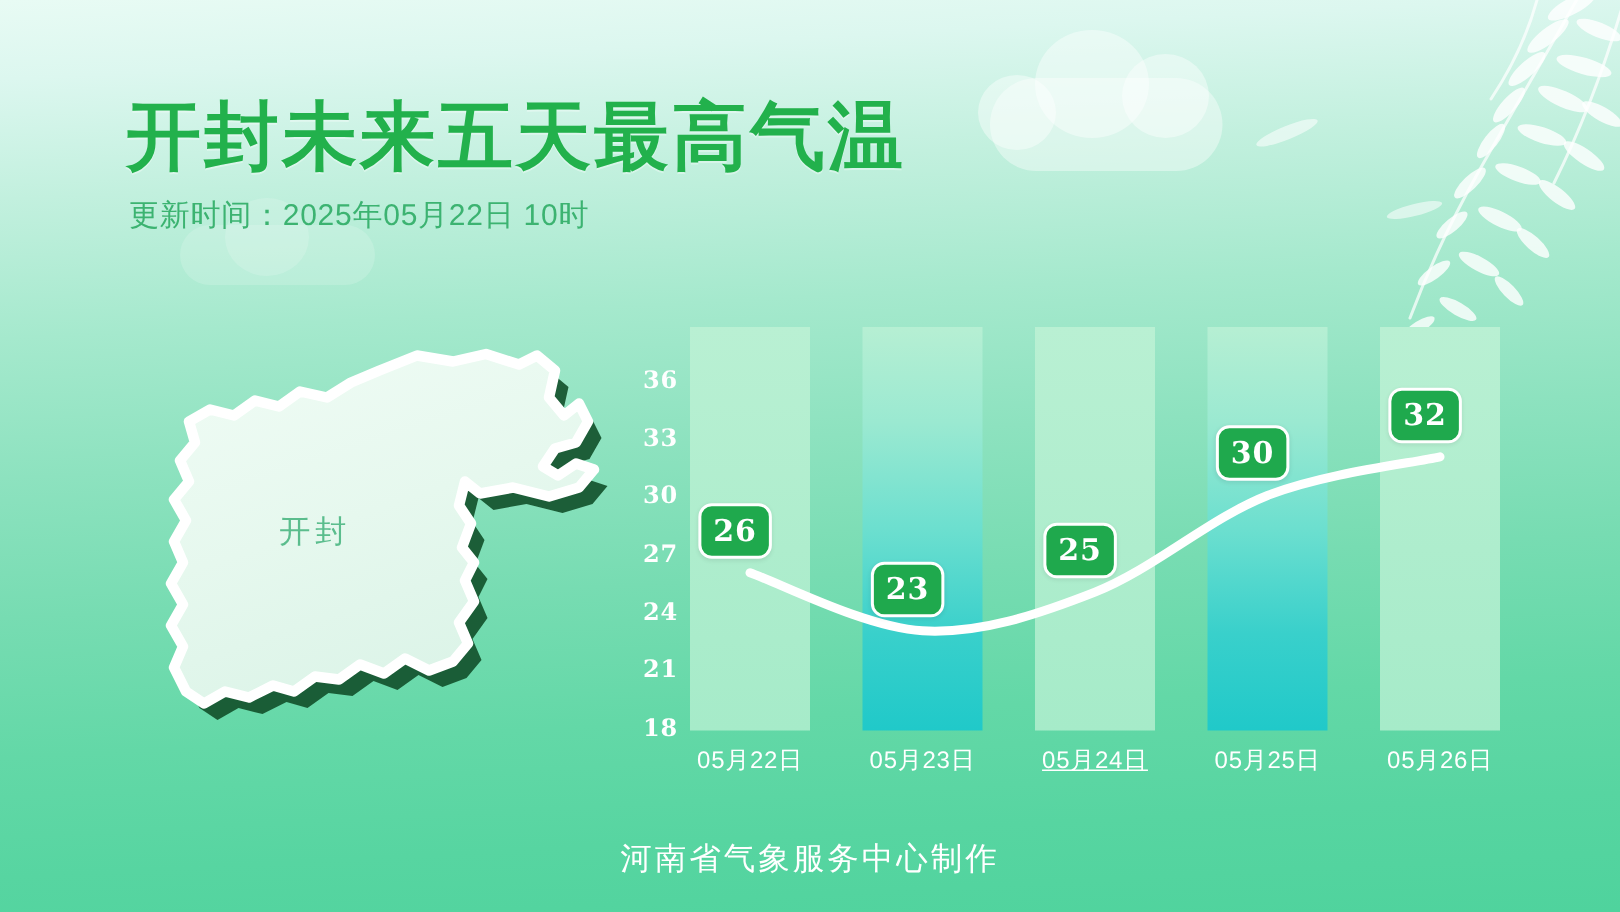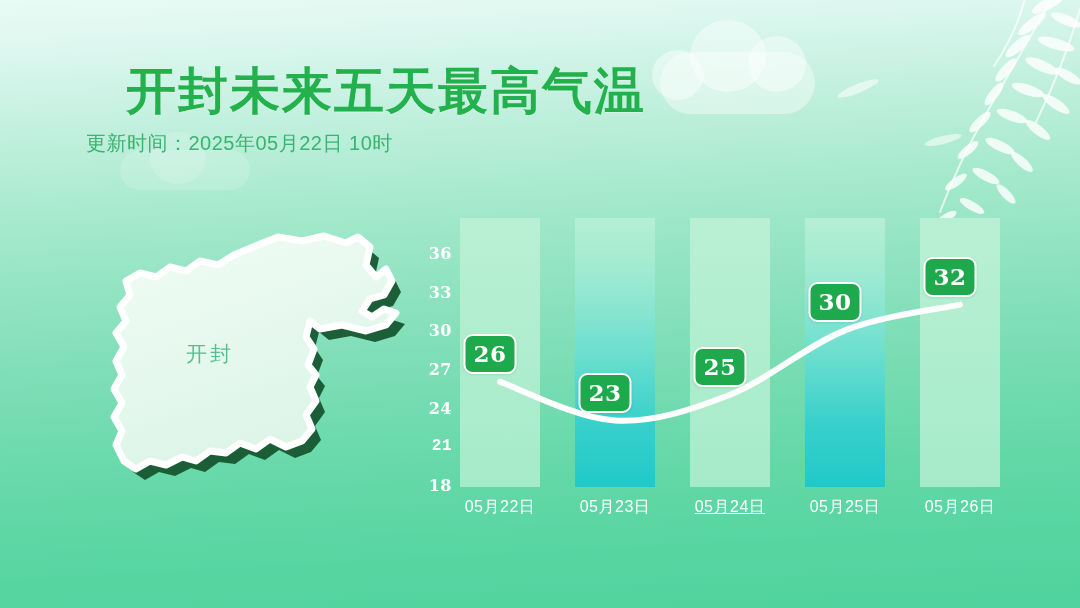--- a/index.html
+++ b/index.html
@@ -62,21 +62,20 @@
     position: absolute;
     left: 84px;
     top: 58px;
     font-size: 50px;
     font-weight: bold;
     letter-spacing: 2px;
     color: #22b14c;
     font-family: "Liberation Sans", "DejaVu Sans", sans-serif;
     text-shadow: 0 1px 0 rgba(255,255,255,0.35);
     white-space: nowrap;
-    margin-left: 42px;
   }
   .subtitle {
     position: absolute;
     left: 86px;
     top: 130px;
     font-size: 20px;
     color: #3cb371;
     letter-spacing: 0.5px;
     white-space: nowrap;
   }
@@ -143,21 +142,21 @@
   }
   .badge {
     position: absolute;
     transform: translate(-50%, -50%);
     background: #1fa94d;
     border: 2.5px solid #ffffff;
     border-radius: 9px;
     color: #ffffff;
     font-family: "DejaVu Serif", "Liberation Serif", serif;
     font-weight: bold;
-    font-size: 23px;
+    font-size: 20px;
     line-height: 1;
     padding: 6px 8px 7px 8px;
     box-shadow: 0 1px 3px rgba(0,0,0,0.08);
     letter-spacing: 0.5px;
   }
 
   
   .footer {
     position: absolute;
     left: 0;
@@ -259,21 +258,21 @@
   <div class="map-label">开封</div>
 
   <div class="chart">
 
     <div id="yticks">
         <div class="ytick" style="top: 43px; right: 573px; width: 40px;">36</div>
         <div class="ytick" style="top: 81.6667px; right: 573px; width: 40px; text-align: right;">33</div>
         <div class="ytick" style="top: 120.333px; right: 573px; width: 40px;">30</div>
         <div class="ytick" style="top: 159px; right: 573px; width: 40px; text-align: right;">27</div>
         <div class="ytick" style="top: 197.667px; right: 573px; width: 40px;">24</div>
-        <div class="ytick" style="top: 236.333px; right: 573px; width: 40px; font-family: Liberation Mono, monospace;">21</div>
+        <div class="ytick" style="top: 236.333px; right: 573px; width: 40px;">21</div>
         <div class="ytick" style="top: 275px; right: 573px; width: 40px;">18</div>
       </div>
 
     <div id="bars">
         <div class="bar light" style="left: 45px; width: 80px; bottom: 23px; height: 269px;"></div>
         <div class="bar teal" style="left: 160px; width: 80px; bottom: 23px; height: 269px;"></div>
         <div class="bar light" style="left: 275px; width: 80px; bottom: 23px; height: 269px;"></div>
         <div class="bar teal" style="left: 390px; width: 80px; bottom: 23px; height: 269px;"></div>
         <div class="bar light" style="left: 505px; width: 80px; bottom: 23px; height: 269px;"></div>
       </div>
@@ -292,14 +291,15 @@
 
     <div id="xlabels">
         <div class="xlabel" style="left: 30px; width: 110px; top: 287px;">05月22日</div>
         <div class="xlabel" style="left: 145px; width: 110px; top: 287px;">05月23日</div>
         <div class="xlabel" style="left: 260px; width: 110px; top: 287px; text-decoration: underline;">05月24日</div>
         <div class="xlabel" style="left: 375px; width: 110px; top: 287px;">05月25日</div>
         <div class="xlabel" style="left: 490px; width: 110px; top: 287px;">05月26日</div>
       </div>
   </div>
 
+  <div class="footer">河南省气象服务中心制作</div>
 
 </div>
 
 </body></html>

